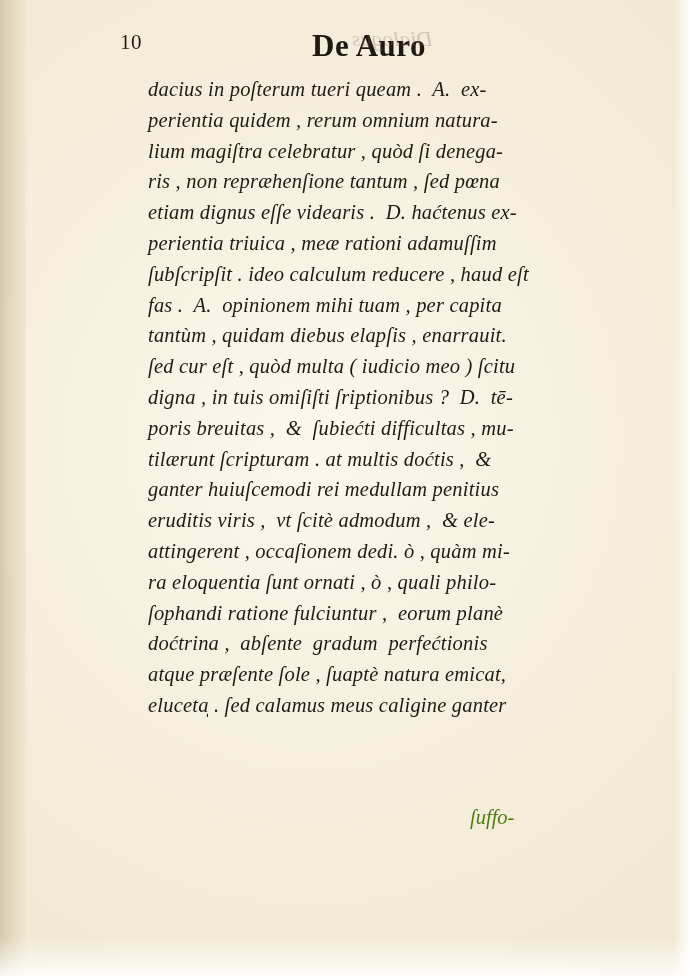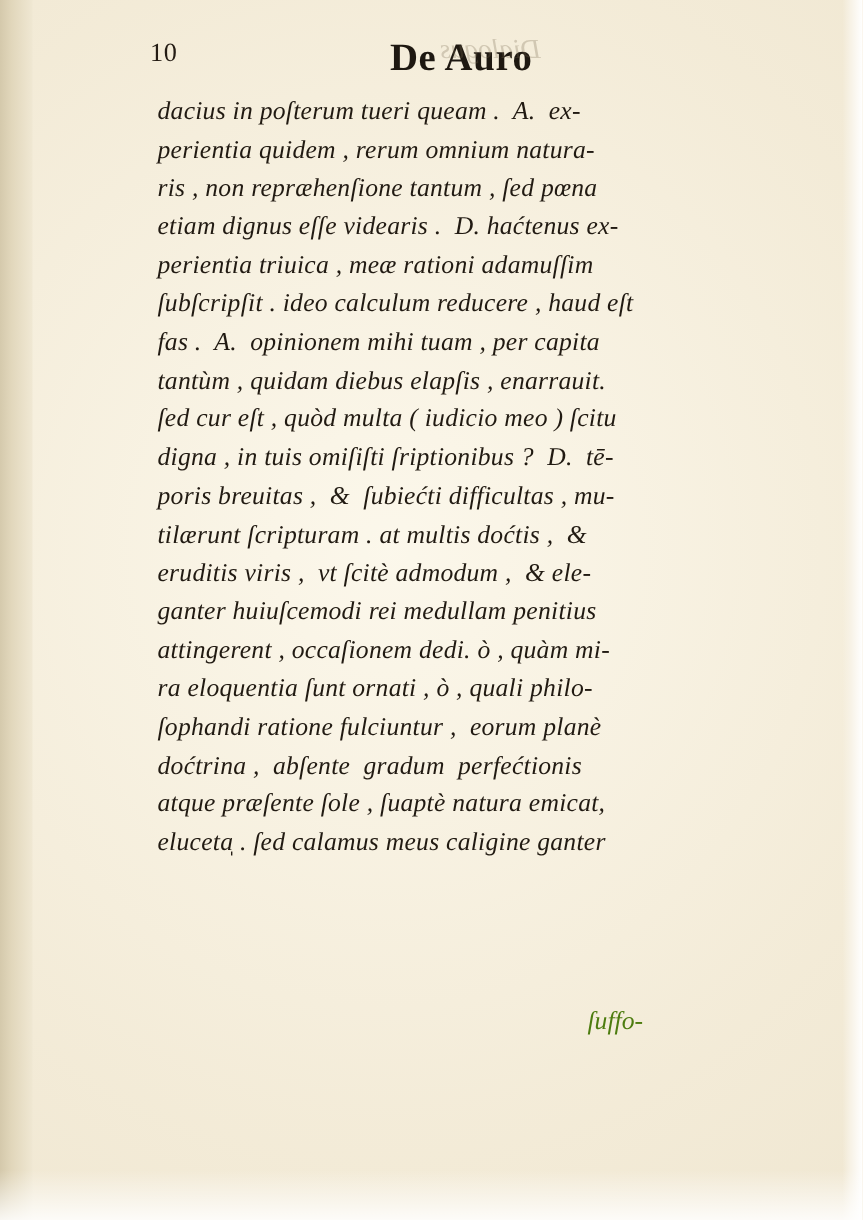--- a/index.html
+++ b/index.html
@@ -96,20 +96,21 @@
     width: 470px;
   }
   .line {
     font-family: "Liberation Serif", serif;
     font-style: italic;
     font-size: 20.5px;
     line-height: 30.8px;
     color: #211a12;
     white-space: pre;
     letter-spacing: 0.2px;
+    margin-left: 22px;
   }
   #catchword {
     position: absolute;
     top: 806px;
     left: 470px;
     font-family: "Liberation Serif", serif;
     font-style: italic;
     font-size: 20.5px;
     color: #4d7c0f;
     white-space: pre;
@@ -128,32 +129,33 @@
   <div id="header">
     <span id="folio">10</span>
     <span id="running-title">De Auro</span>
   </div>
 
   <div id="showthrough">Dialogus</div>
 
   <div id="text-block">
     <div class="line">dacius in poſterum tueri queam .  A.  ex-</div>
     <div class="line">perientia quidem , rerum omnium natura-</div>
+    <div class="line">lium magiſtra celebratur , quòd ſi denega-</div>
     <div class="line">ris , non repræhenſione tantum , ſed pœna</div>
     <div class="line">etiam dignus eſſe videaris .  D. haćtenus ex-</div>
     <div class="line">perientia triuica , meæ rationi adamuſſim</div>
     <div class="line">ſubſcripſit . ideo calculum reducere , haud eſt</div>
     <div class="line">fas .  A.  opinionem mihi tuam , per capita</div>
     <div class="line">tantùm , quidam diebus elapſis , enarrauit.</div>
     <div class="line">ſed cur eſt , quòd multa ( iudicio meo ) ſcitu</div>
     <div class="line">digna , in tuis omiſiſti ſriptionibus ?  D.  tē-</div>
     <div class="line">poris breuitas ,  &amp;  ſubiećti difficultas , mu-</div>
     <div class="line">tilærunt ſcripturam . at multis doćtis ,  &amp;</div>
+    <div class="line">ganter huiuſcemodi rei medullam penitius</div>
     <div class="line">eruditis viris ,  vt ſcitè admodum ,  &amp; ele-</div>
-    <div class="line">ganter huiuſcemodi rei medullam penitius</div>
     <div class="line">attingerent , occaſionem dedi. ò , quàm mi-</div>
     <div class="line">ra eloquentia ſunt ornati , ò , quali philo-</div>
     <div class="line">ſophandi ratione fulciuntur ,  eorum planè</div>
     <div class="line">doćtrina ,  abſente  gradum  perfećtionis</div>
     <div class="line">atque præſente ſole , ſuaptè natura emicat,</div>
     <div class="line">eluceta̩ . ſed calamus meus caligine ganter</div>
   </div>
 
   <div id="catchword">ſuffo-</div>
 

